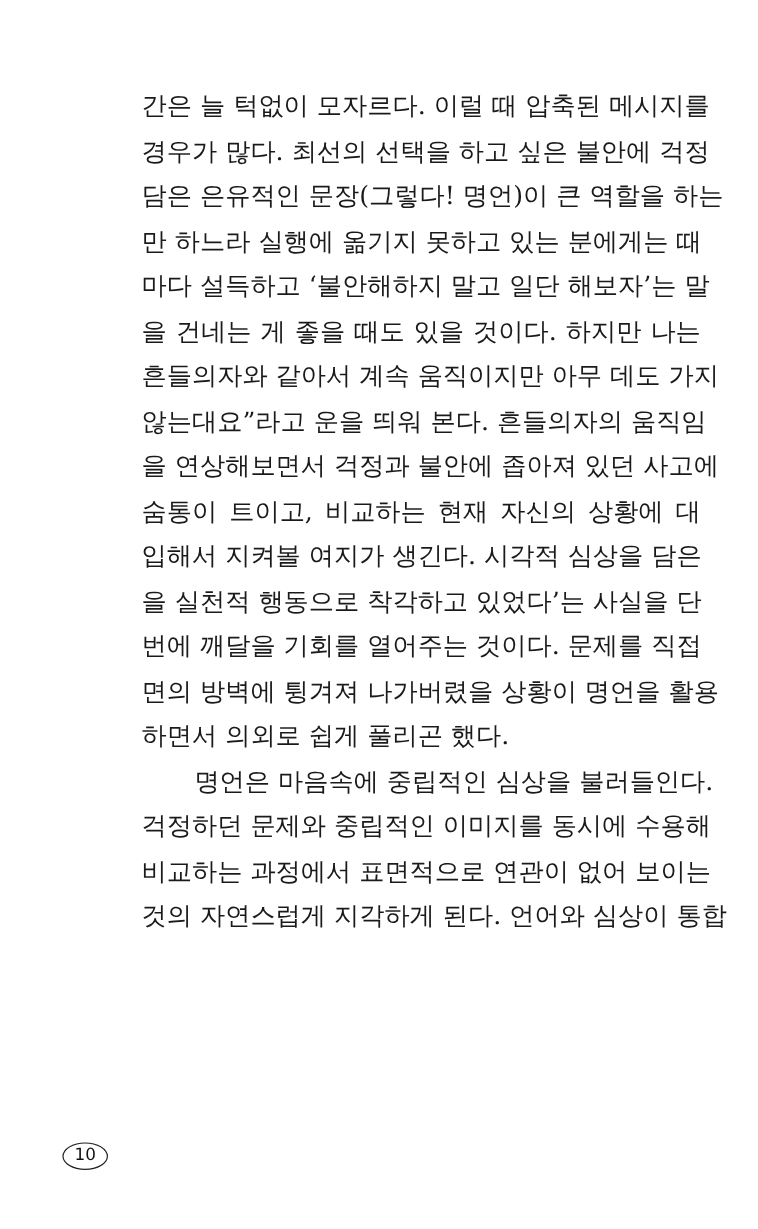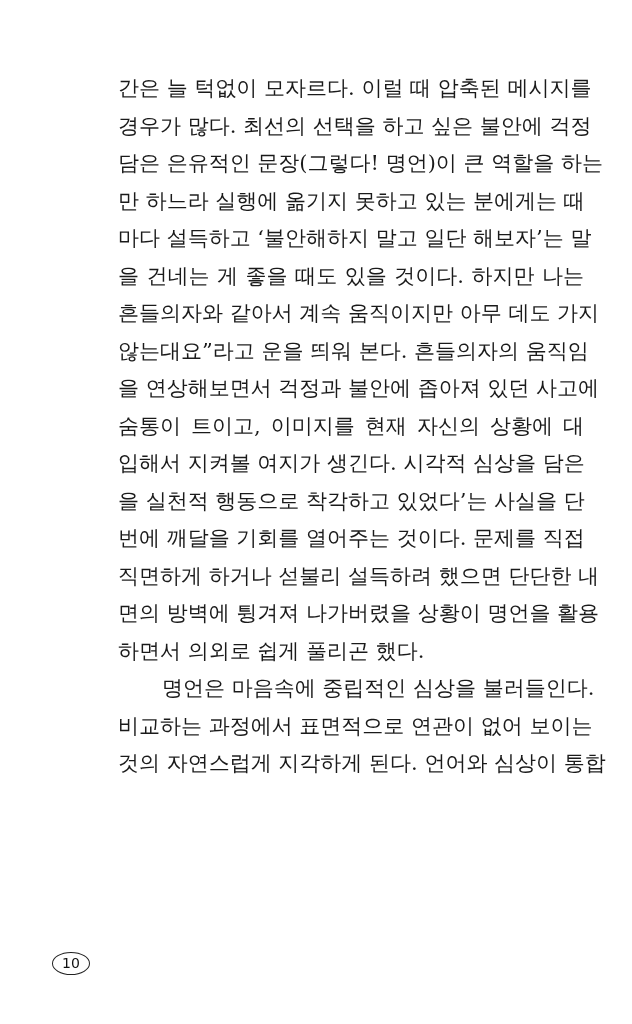--- a/index.html
+++ b/index.html
@@ -67,27 +67,27 @@
 
     <div class="line">간은 늘 턱없이 모자르다. 이럴 때 압축된 메시지를</div>
     <div class="line">경우가 많다. 최선의 선택을 하고 싶은 불안에 걱정</div>
     <div class="line">담은 은유적인 문장(그렇다! 명언)이 큰 역할을 하는</div>
     <div class="line">만 하느라 실행에 옮기지 못하고 있는 분에게는 때</div>
     <div class="line">마다 설득하고 ‘불안해하지 말고 일단 해보자’는 말</div>
     <div class="line">을 건네는 게 좋을 때도 있을 것이다. 하지만 나는</div>
     <div class="line">흔들의자와 같아서 계속 움직이지만 아무 데도 가지</div>
     <div class="line">않는대요”라고 운을 띄워 본다. 흔들의자의 움직임</div>
     <div class="line">을 연상해보면서 걱정과 불안에 좁아져 있던 사고에</div>
-    <div class="line">숨통이 트이고, 이미지를 현재 자신의 상황에 대</div>
+    <div class="line">숨통이 트이고, 비교하는 현재 자신의 상황에 대</div>
     <div class="line">입해서 지켜볼 여지가 생긴다. 시각적 심상을 담은</div>
     <div class="line">을 실천적 행동으로 착각하고 있었다’는 사실을 단</div>
     <div class="line">번에 깨달을 기회를 열어주는 것이다. 문제를 직접</div>
-    <div class="line">직면하게 하거나 섣불리 설득하려 했으면 단단한 내</div>
     <div class="line">면의 방벽에 튕겨져 나가버렸을 상황이 명언을 활용</div>
     <div class="line last">하면서 의외로 쉽게 풀리곤 했다.</div>
 
     <div class="line indent">명언은 마음속에 중립적인 심상을 불러들인다.</div>
+    <div class="line">걱정하던 문제와 중립적인 이미지를 동시에 수용해</div>
     <div class="line">비교하는 과정에서 표면적으로 연관이 없어 보이는</div>
     <div class="line">것의 자연스럽게 지각하게 된다. 언어와 심상이 통합</div>
   </div>
 
   <div class="page-number">10</div>
 </div>
 
 </body></html>

